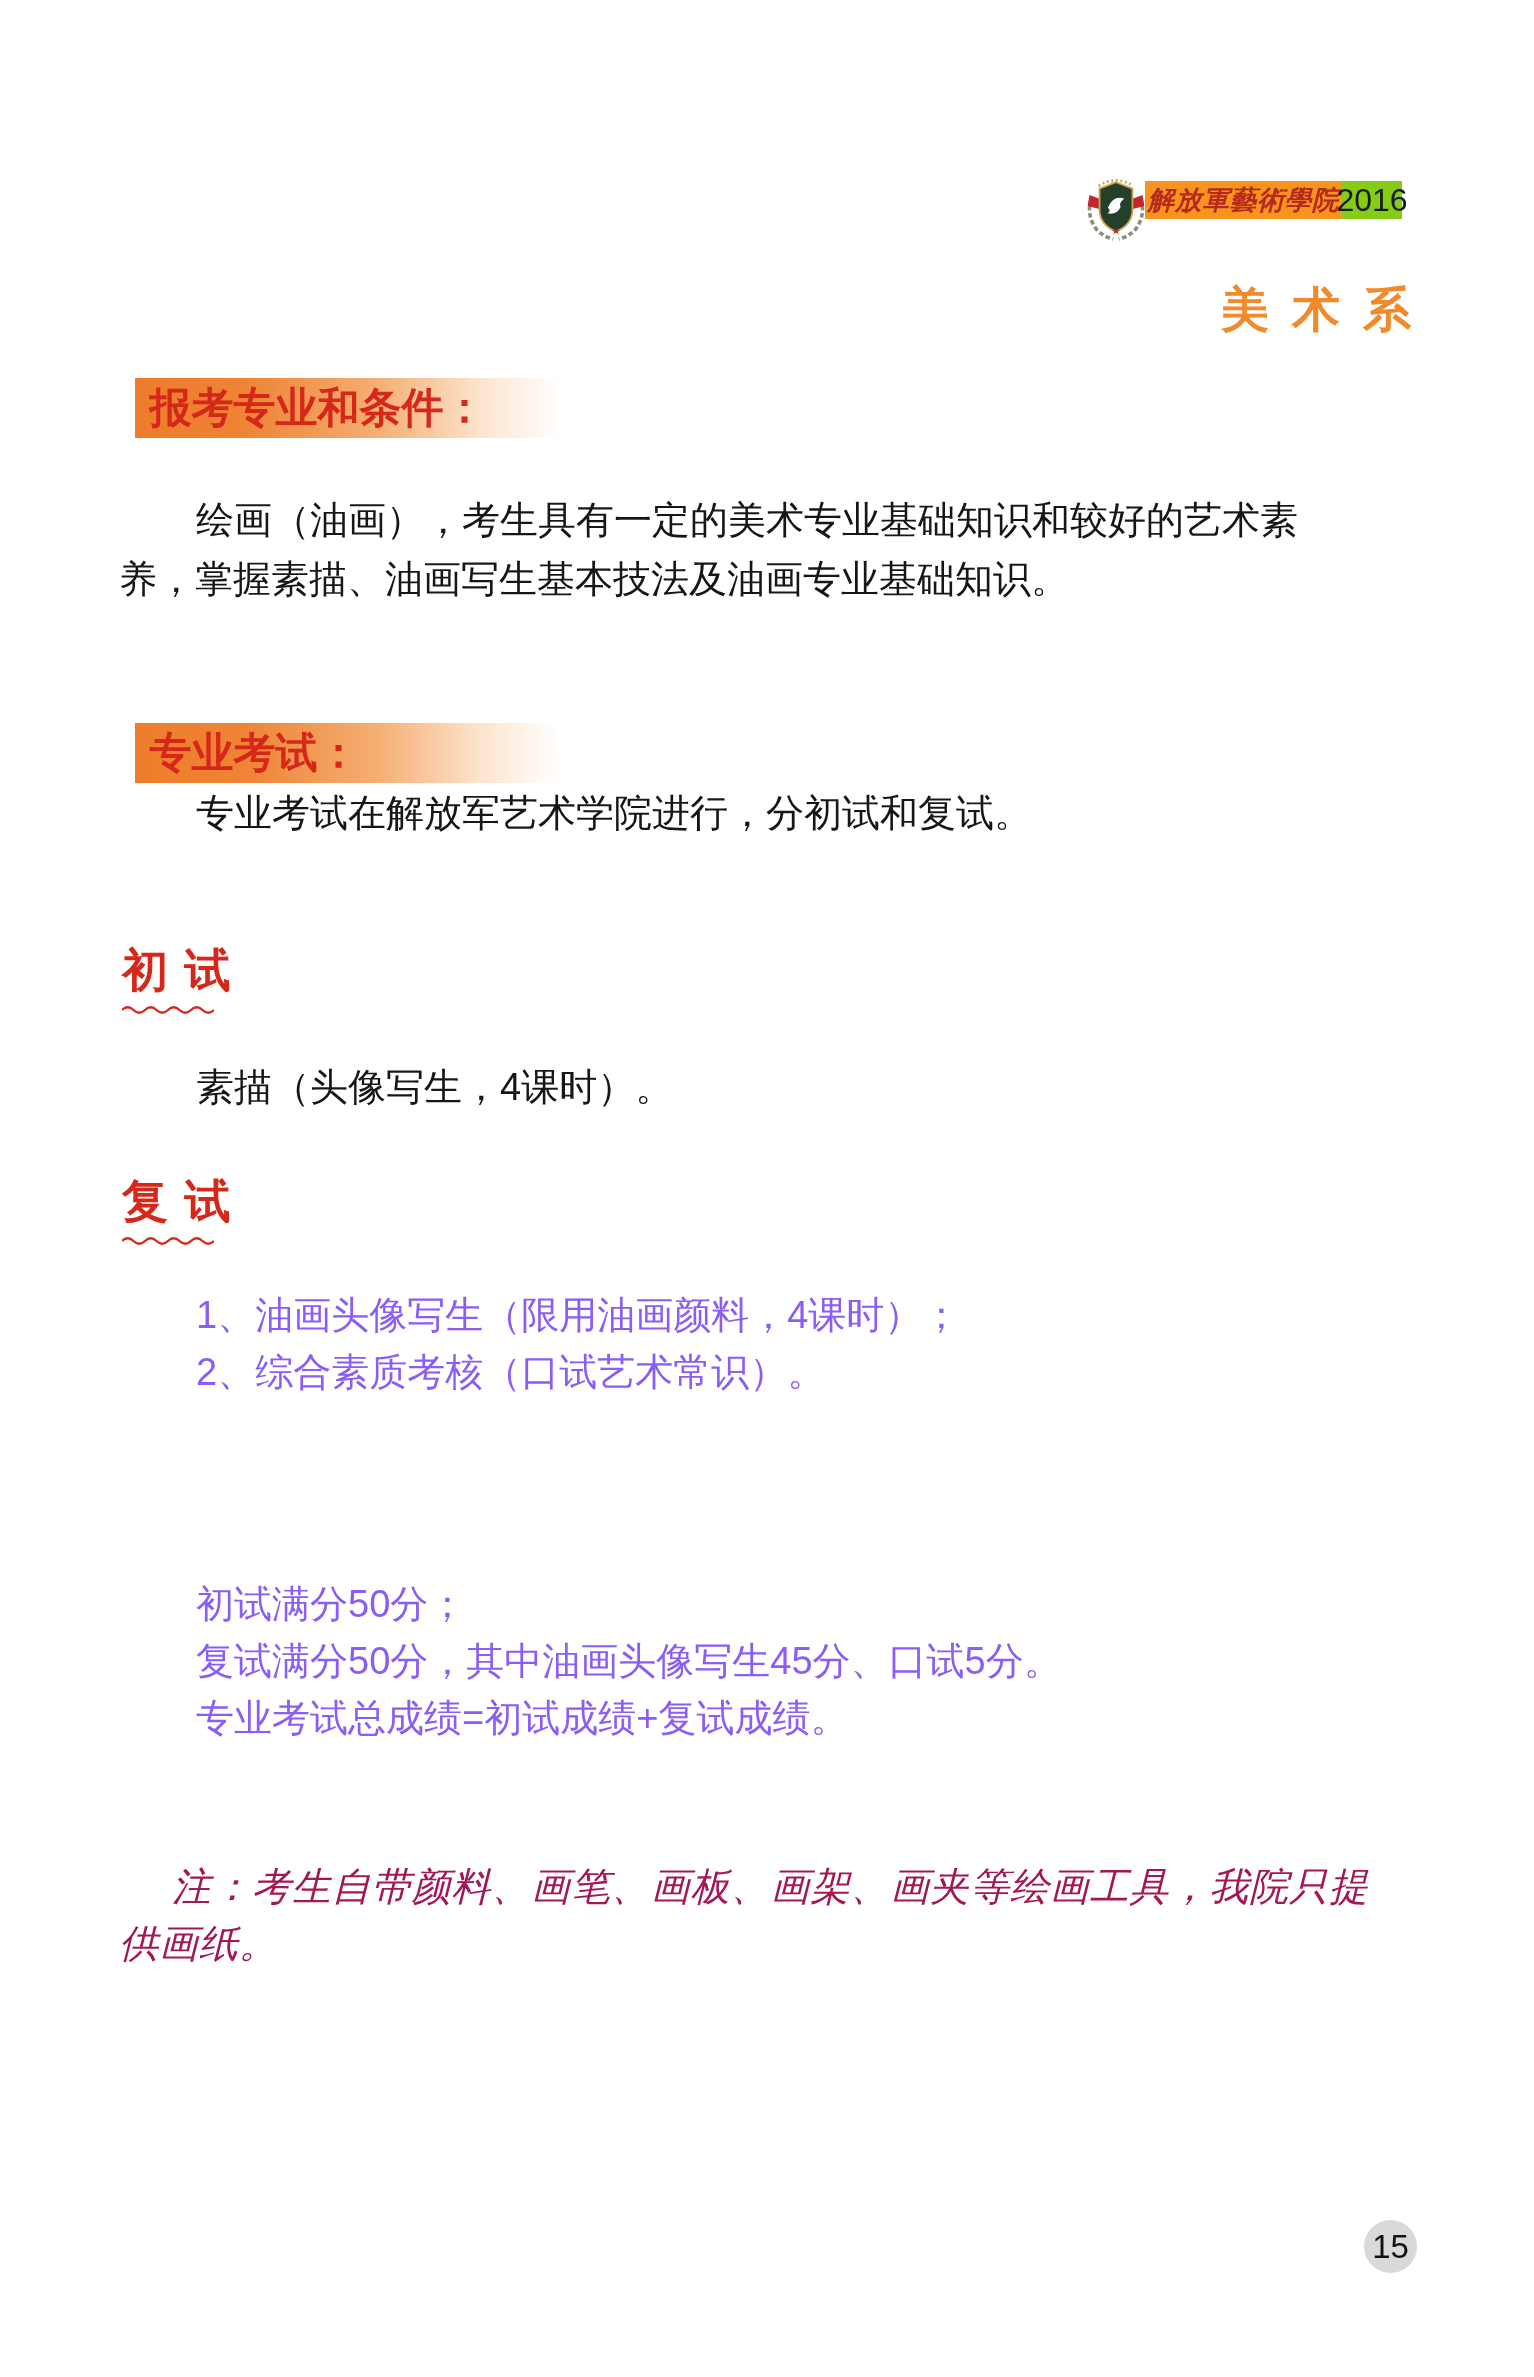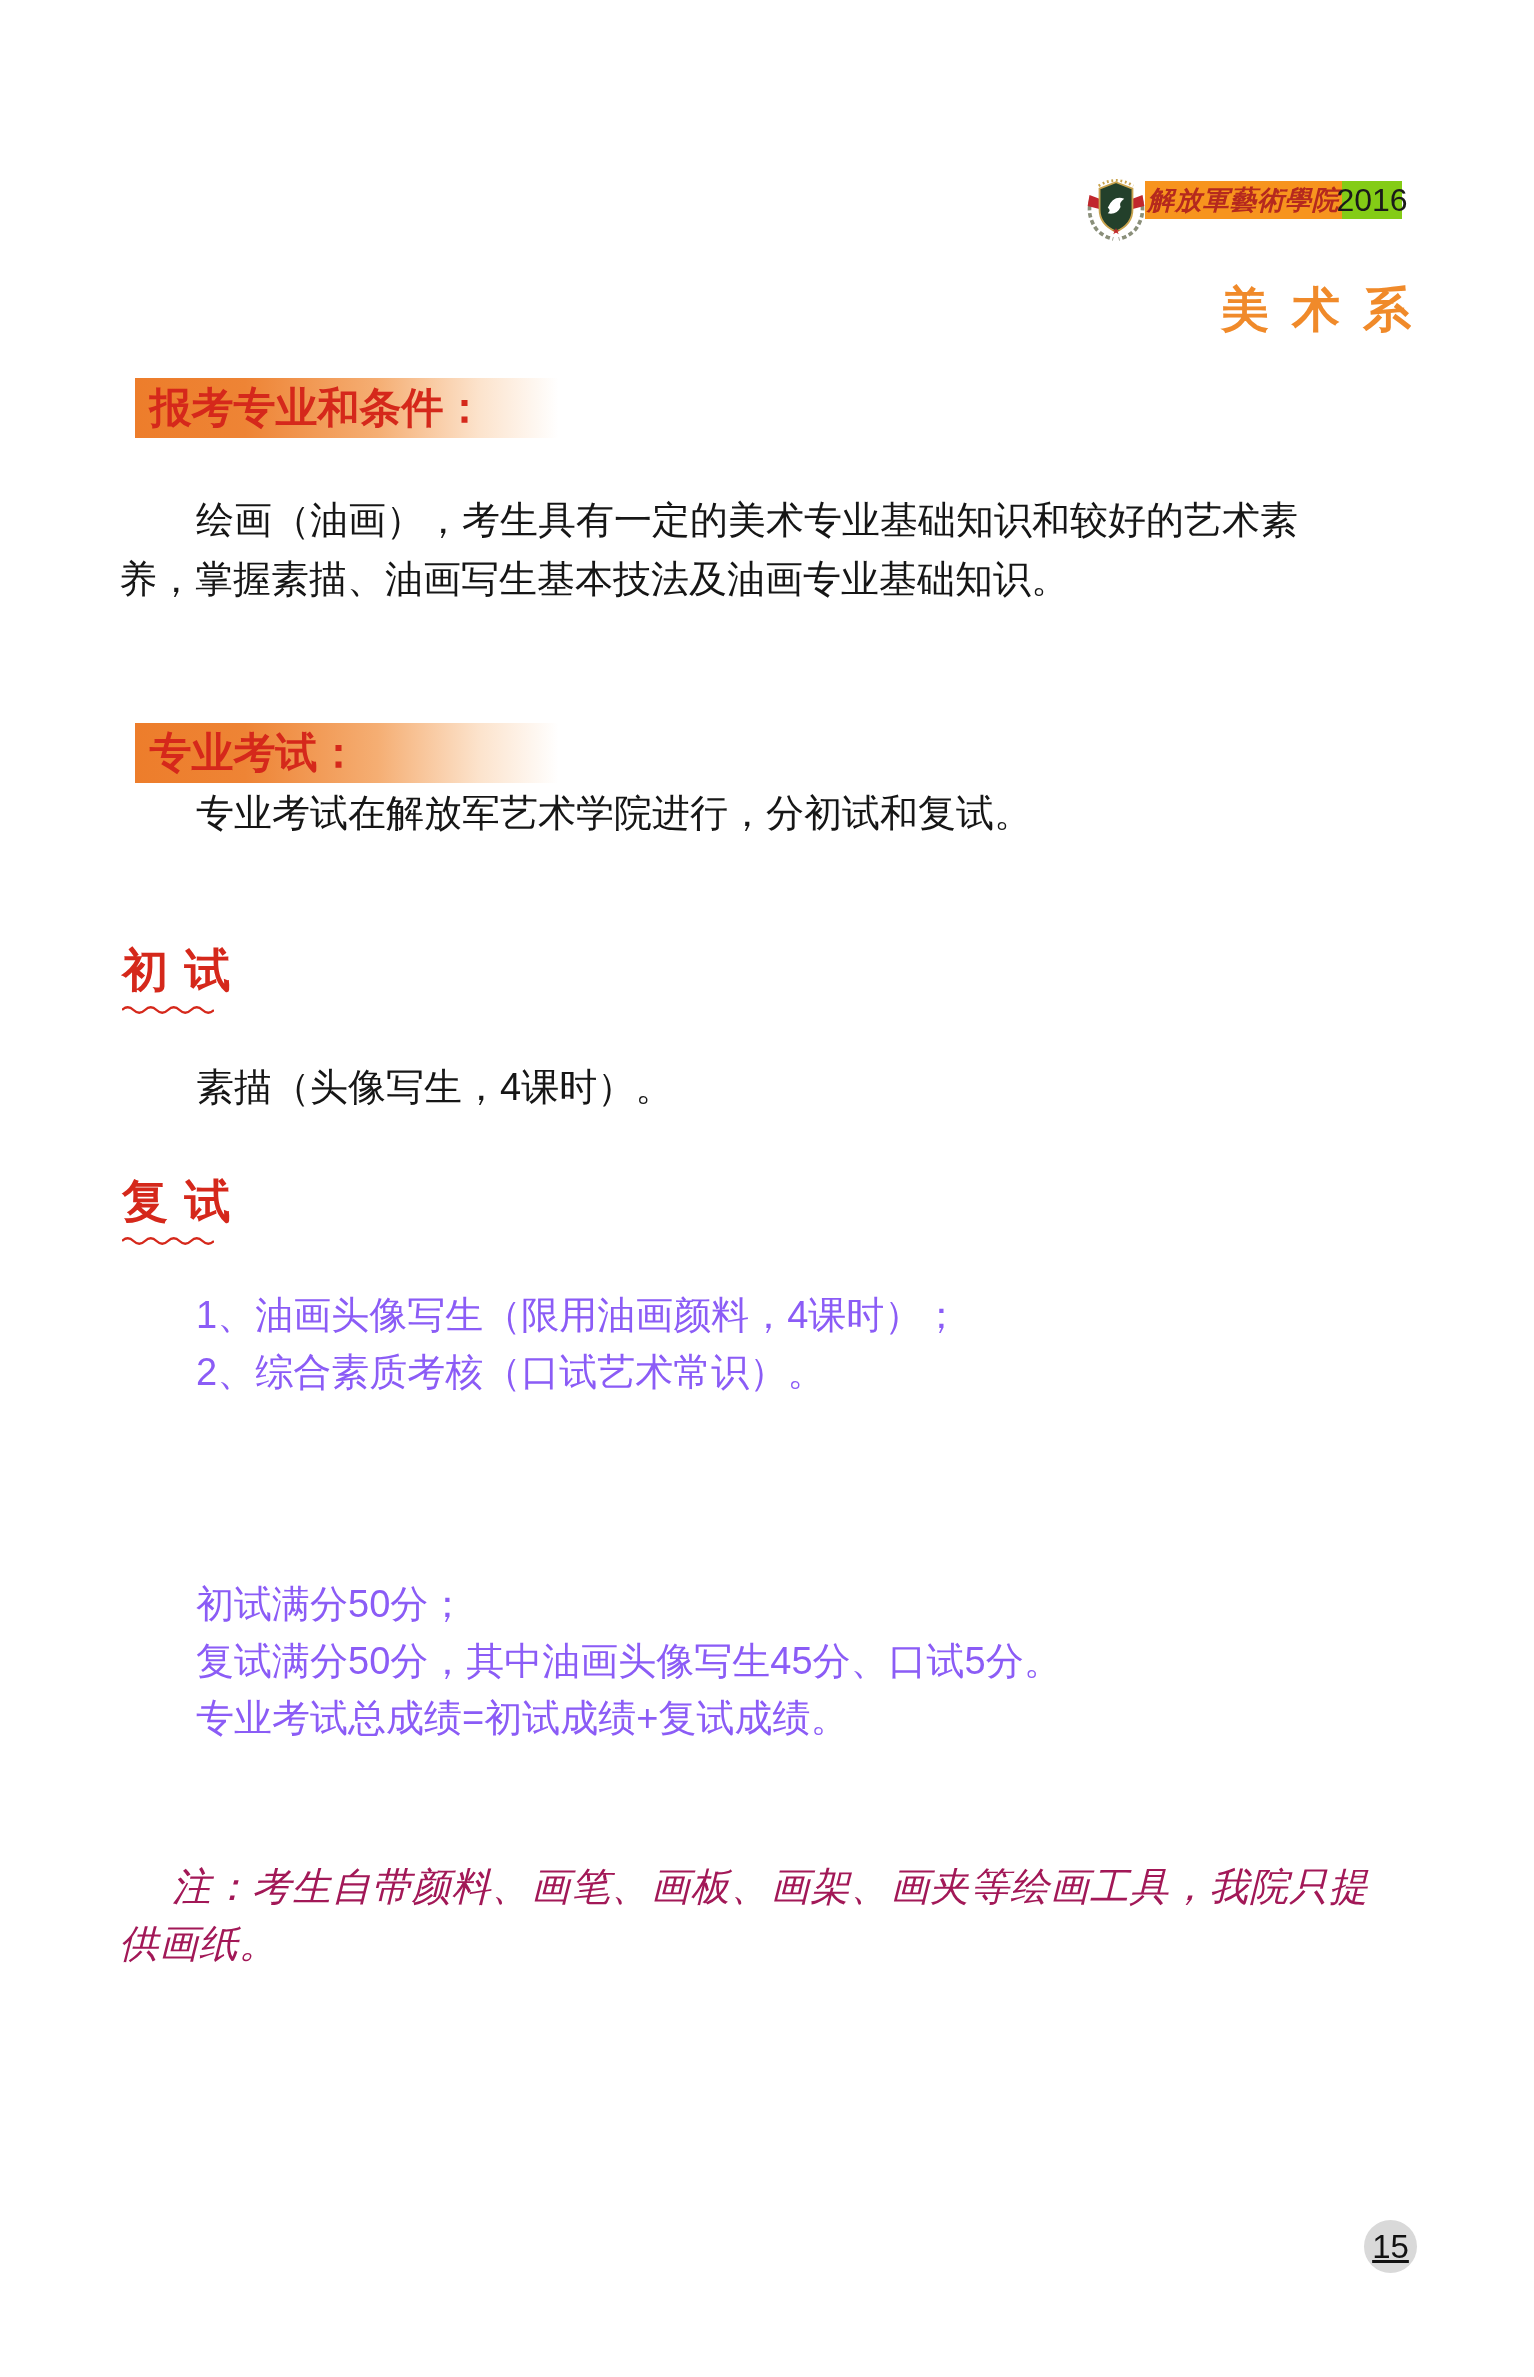--- a/index.html
+++ b/index.html
@@ -80,21 +80,21 @@
     font-family:"Liberation Serif", serif; font-style:italic;
     font-size:39px; line-height:57px; letter-spacing:0.9px;
     color:#A21857; text-indent:53px;
   }
 
   
   .page-num {
     position:absolute; left:1364px; top:2220px; width:53px; height:53px;
     border-radius:50%; background:#D9D9D9;
     display:flex; align-items:center; justify-content:center;
-    font-size:33px; color:#111111;text-decoration:underline;
+    font-size:33px; color:#111111;
   }
 </style>
 </head>
 <body>
 
 <div class="page">
 
   <div class="header">
     <span class="crest">
       <svg width="64" height="70" viewBox="0 0 70 76">

